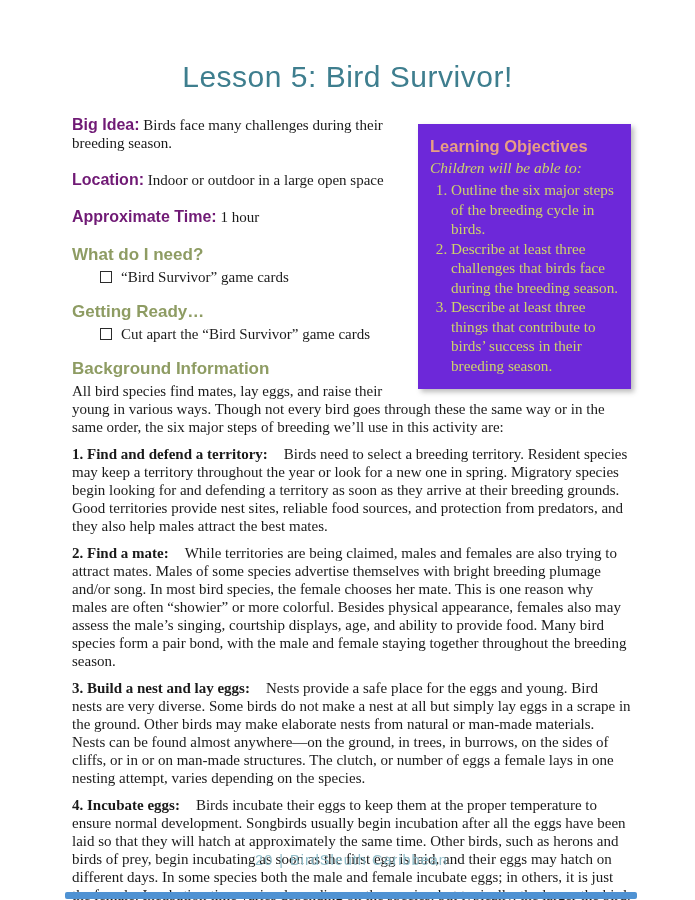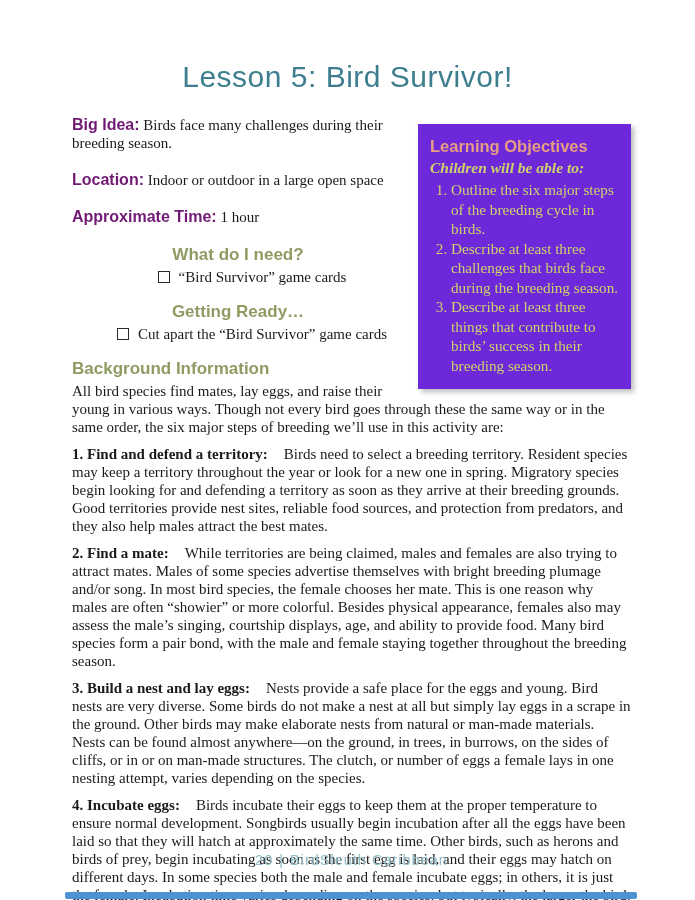--- a/index.html
+++ b/index.html
@@ -37,21 +37,21 @@
   }
   .obj-heading{
     font-family:"Liberation Sans", sans-serif;
     font-weight:bold;
     font-size:16.5px;
     line-height:21px;
     color:#e89e83;
   }
   .obj-sub{
     font-family:"Liberation Serif", serif;
-    font-weight:bold;
+    font-weight:normal;
     font-style:italic;
     font-size:15.5px;
     line-height:21px;
     color:#cdd36a;
   }
   .objectives ol{
     margin:2px 0 0 0;
     padding:0 0 0 21px;
     color:#cdd36a;
     font-size:15.2px;
@@ -68,21 +68,21 @@
   .meta-row{margin:0 0 19px 0;}
   .meta-row .meta-text{font-size:15px;}
   .sec-heading{
     margin:0 0 3px 0;
     font-family:"Liberation Sans", sans-serif;
     font-weight:bold;
     font-size:17px;
     line-height:20px;
     color:#8e9c63;
   }
-  .check-section{margin:0 0 15px 0;text-align:center;}
+  .check-section{margin:0 0 15px 0;}
   .check-item{
     margin:1px 0 0 28px;
     line-height:19px;
   }
   .checkbox{
     display:inline-block;
     width:10px;height:10px;
     border:1.6px solid #2b2b2b;
     margin-right:9px;
     vertical-align:-1px;

